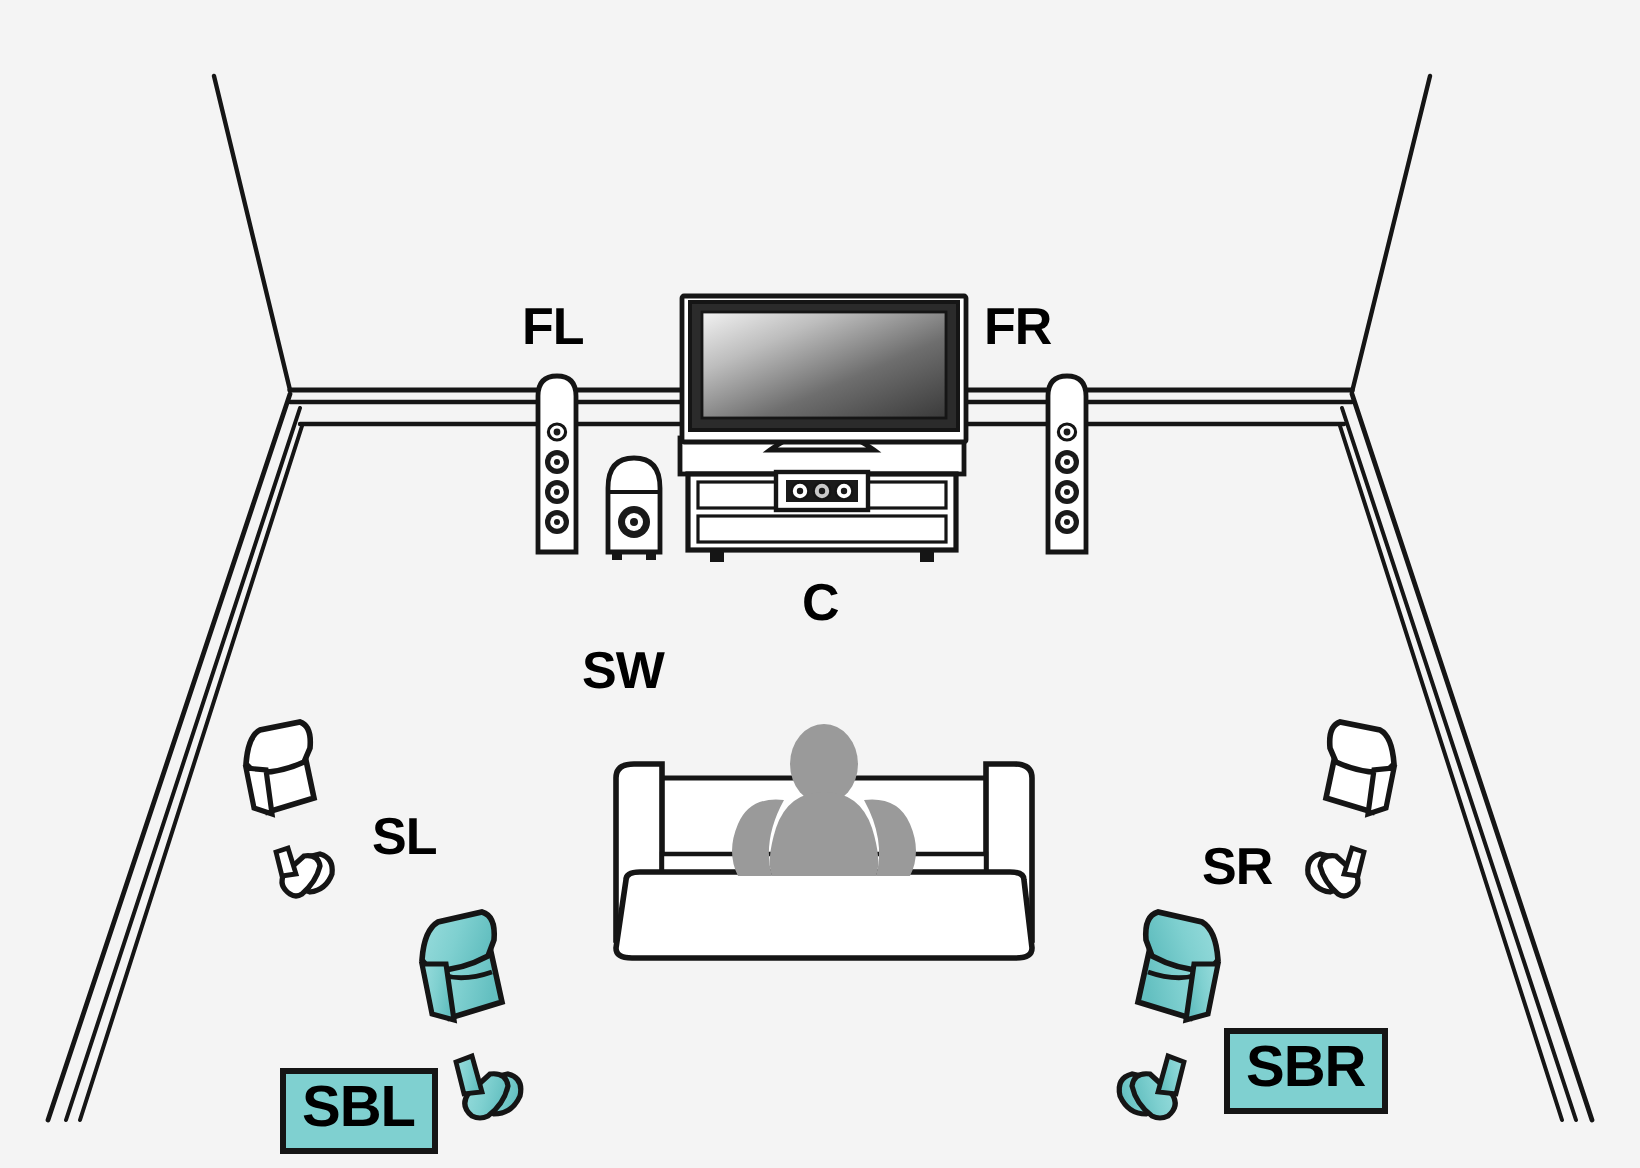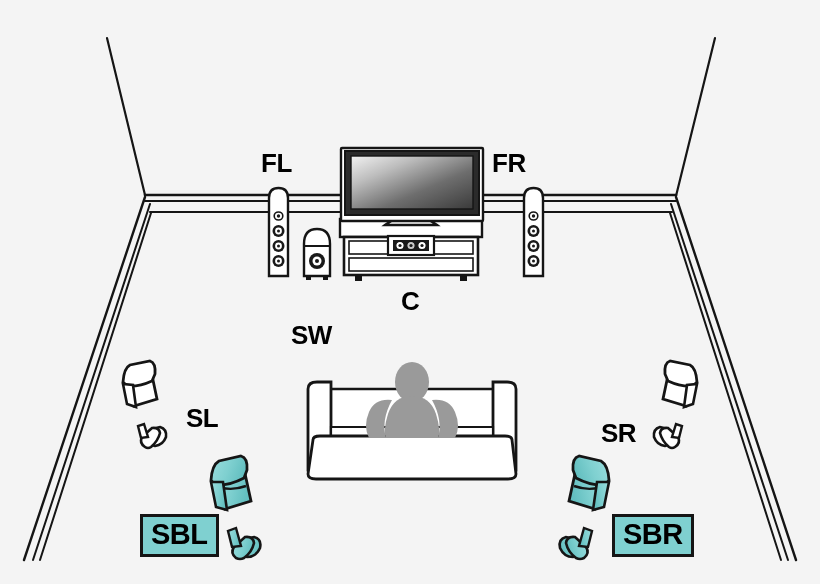--- a/index.html
+++ b/index.html
@@ -229,17 +229,17 @@
   <div class="lbl lbl-plain" style="left:492px; top:150px;">FR</div>
 
   <div class="lbl lbl-plain" style="left:291px; top:288px;margin-top:34px;">SW</div>
 
   <div class="lbl lbl-plain" style="left:401px; top:288px;">C</div>
 
   <div class="lbl lbl-plain" style="left:186px; top:405px;text-align:center;">SL</div>
 
   <div class="lbl lbl-plain" style="left:601px; top:420px;">SR</div>
 
-  <div class="lbl lbl-box" style="left:140px; top:514px;text-align:center;">SBL</div>
+  <div class="lbl lbl-box" style="left:140px; top:534px;text-align:center;">SBL</div>
 
   <div class="lbl lbl-box" style="left:612px; top:514px;">SBR</div>
 
 </div>
 
 </body></html>

